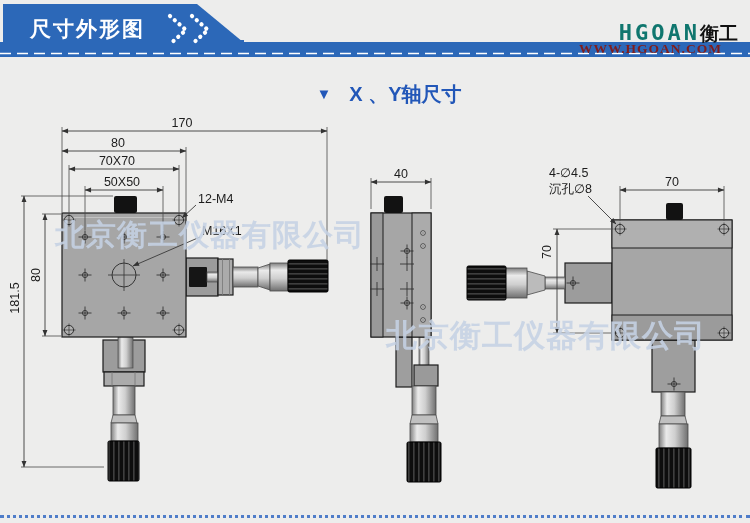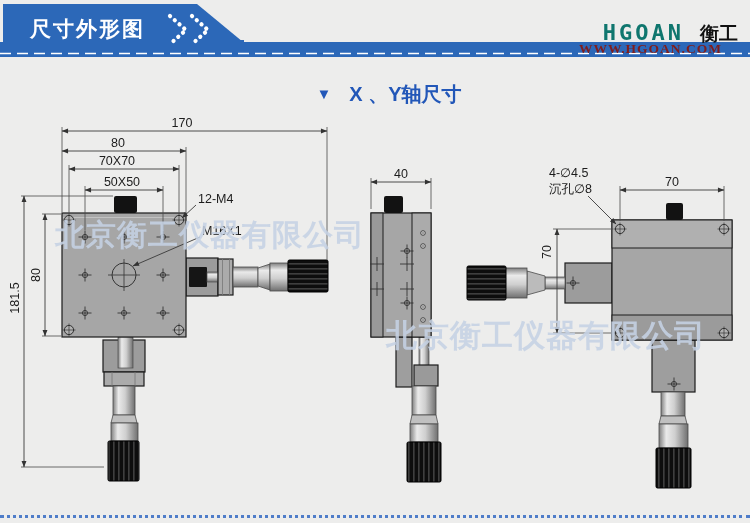--- a/index.html
+++ b/index.html
@@ -6,21 +6,21 @@
   .page{position:relative;width:750px;height:523px;background:#ededec;overflow:hidden;
         font-family:"Liberation Sans",sans-serif;}
   
   .header{position:absolute;left:0;top:0;width:750px;height:60px;}
   .header svg{position:absolute;left:0;top:0;}
   .banner-title{position:absolute;left:30px;top:15px;color:#fff;font-size:21px;font-weight:bold;
         letter-spacing:2px;text-align:right;}
   .brand{position:absolute;right:12px;top:20px;display:flex;align-items:baseline;}
   .brand-en{color:#0f766e;font-size:22px;font-weight:800;letter-spacing:3px;
         font-family:"DejaVu Sans Mono",monospace;}
-  .brand-cn{color:#111;font-size:19px;font-weight:bold;margin-left:16px;
+  .brand-cn{color:#111;font-size:19px;font-weight:bold;margin-left:0;
         font-family:Liberation Mono, monospace;}
   .website{position:absolute;right:28px;top:41px;height:16px;line-height:15px;color:#7f1d1d;
         font-family:"Liberation Serif",serif;font-weight:bold;font-size:13.5px;letter-spacing:1px;}
   
   .section-title{position:absolute;left:0;top:81px;width:100%;text-align:center;
         color:#2257b8;font-size:20px;font-weight:bold;padding-left:28px;box-sizing:border-box;}
   .section-title .marker{font-size:15px;margin-right:18px;vertical-align:2px;}
   
   .drawing{position:absolute;left:0;top:0;}
   .dim{stroke:#3a3a3a;stroke-width:0.9;fill:none;}

